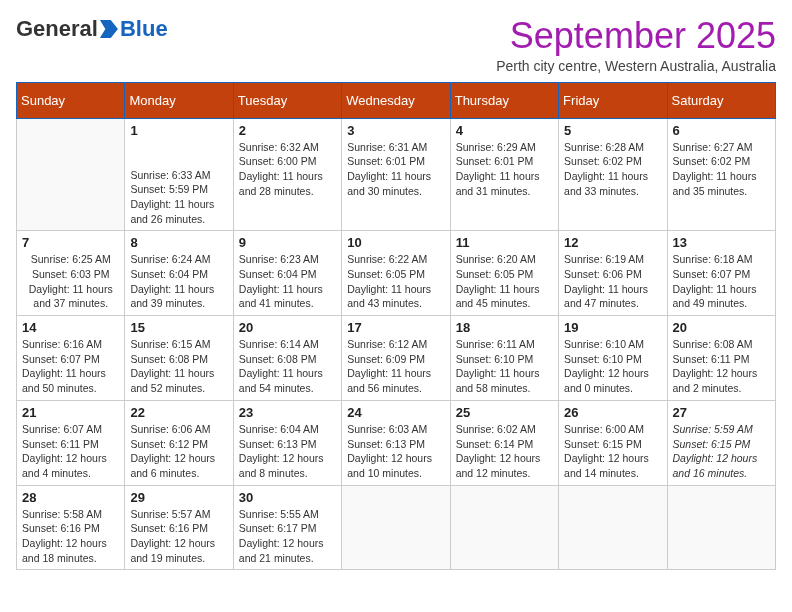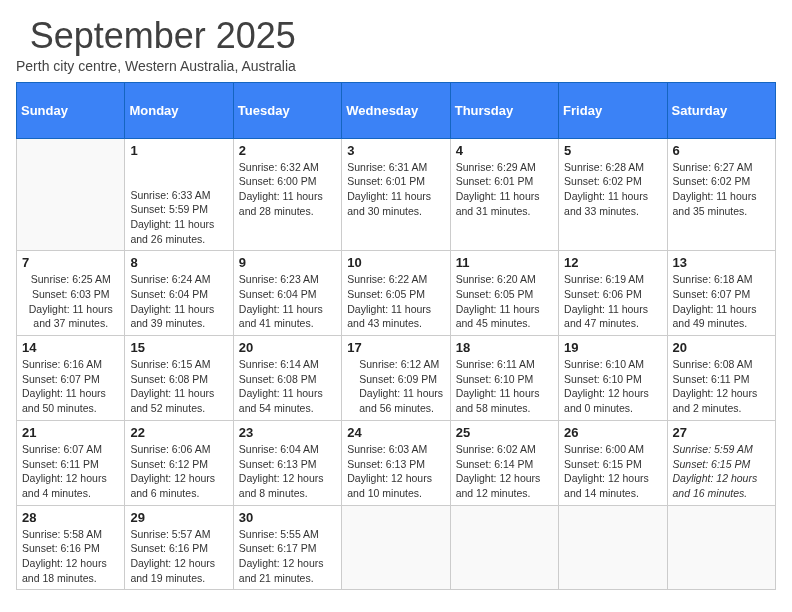--- a/index.html
+++ b/index.html
@@ -37,39 +37,39 @@
       clip-path: polygon(0 0, 60% 0, 100% 50%, 60% 100%, 0 100%, 30% 50%);
       margin-left: 2px;
       margin-right: 2px;
     }
     .title-block {
       text-align: right;
     }
     .month-title {
       font-size: 36px;
       font-weight: normal;
-      color: #404040;
+      color: #a21caf;
       line-height: 1.1;
     }
     .location-title {
       font-size: 14px;
       color: #444;
       margin-top: 2px;
     }
     table {
       width: 100%;
       border-collapse: collapse;
       margin-top: 8px;
     }
     th {
-      background-color: #3b82f6;
+      background-color: #c2410c;
       color: #fff;
       font-size: 13px;
-      font-weight: bold;
-      padding: 20px 4px;
+      font-weight: normal;
+      padding: 10px 4px;
       text-align: left;
       border: 1px solid #1565c0;
     }
     td {
       border: 1px solid #ccc;
       vertical-align: top;
       padding: 4px 5px;
       width: 108px;
       min-height: 80px;
     }
@@ -87,20 +87,27 @@
     }
     .empty-cell {
       background: #f9f9f9;
     }
     tr:nth-child(even) td { background: #fff; }
   </style>
 </head>
 <body>
 
 <div class="header">
+  <div class="logo">
+    <div class="logo-text">
+      <span class="logo-general">General</span>
+      <div class="logo-icon"></div>
+      <span class="logo-blue">Blue</span>
+    </div>
+  </div>
   <div class="title-block">
     <div class="month-title">September 2025</div>
     <div class="location-title">Perth city centre, Western Australia, Australia</div>
   </div>
 </div>
 
 <table>
   <thead>
     <tr id="header-row">
         <th>Sunday</th>
@@ -226,21 +233,21 @@
         </td>
         <td>
           <span class="day-number">20</span>
           <div class="day-info" style="white-space: pre-line;">Sunrise: 6:14 AM
 Sunset: 6:08 PM
 Daylight: 11 hours
 and 54 minutes.</div>
         </td>
         <td>
           <span class="day-number">17</span>
-          <div class="day-info" style="white-space: pre-line; margin-left: 12px;">Sunrise: 6:12 AM
+          <div class="day-info" style="white-space: pre-line;">Sunrise: 6:12 AM
 Sunset: 6:09 PM
 Daylight: 11 hours
 and 56 minutes.</div>
         </td>
         <td>
           <span class="day-number">18</span>
           <div class="day-info" style="white-space: pre-line;">Sunrise: 6:11 AM
 Sunset: 6:10 PM
 Daylight: 11 hours
 and 58 minutes.</div>

